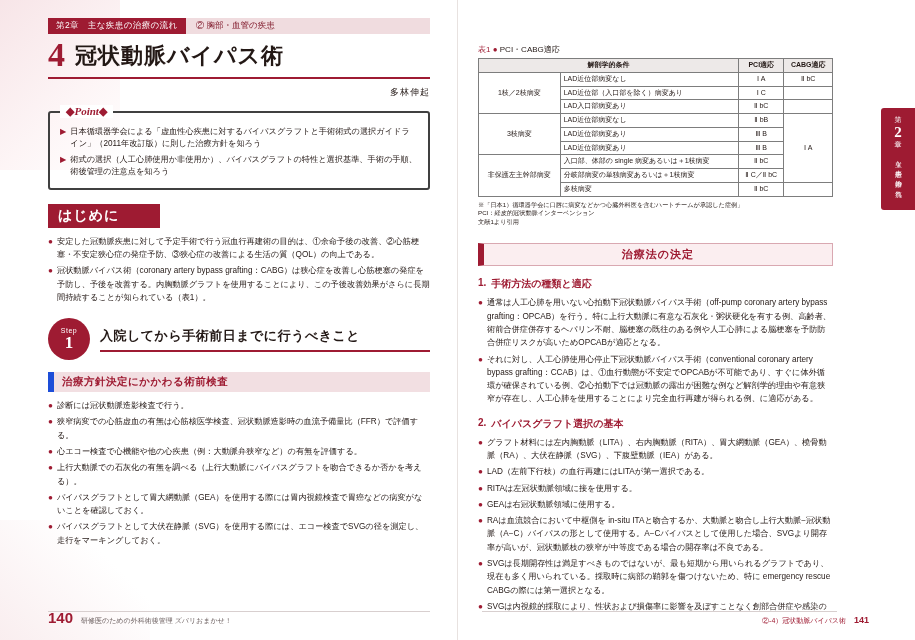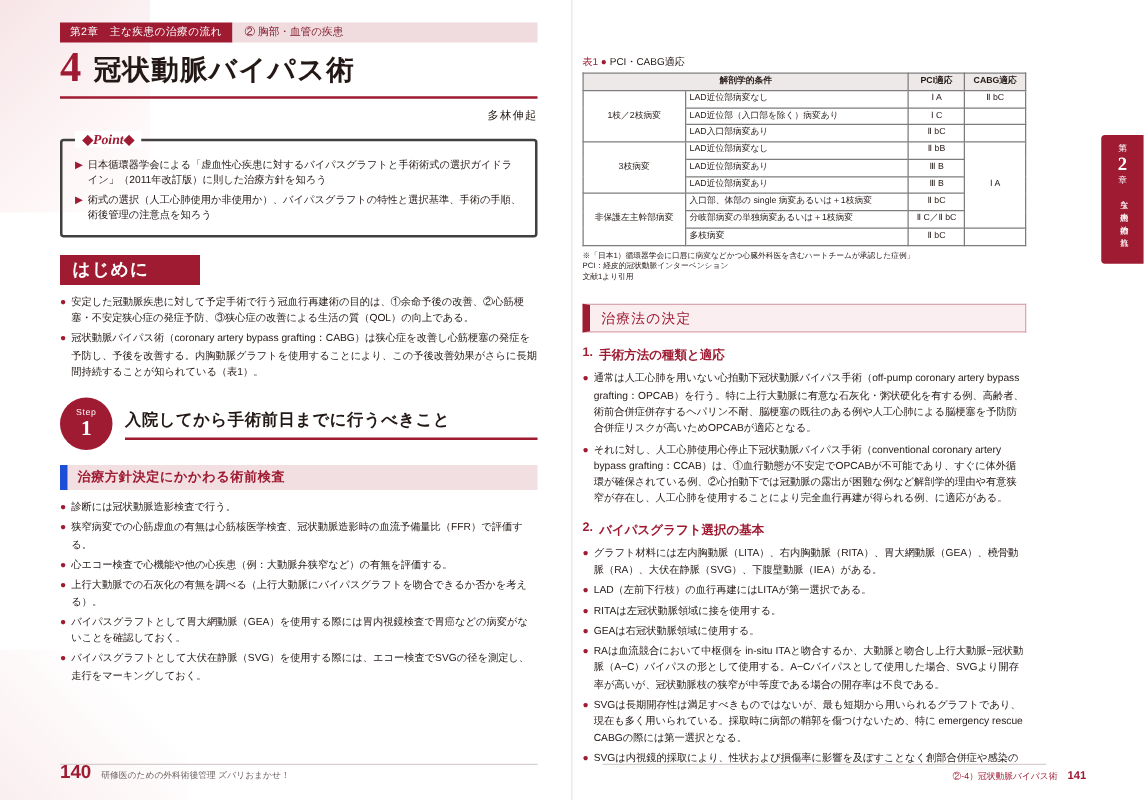--- a/index.html
+++ b/index.html
@@ -43,30 +43,30 @@
   
   .steprow{display:flex;align-items:center;margin-top:14px;}
   .stepcircle{width:42px;height:42px;border-radius:50%;background:#9e1b32;color:#fff;display:flex;flex-direction:column;align-items:center;justify-content:center;flex:0 0 auto;}
   .stepcircle .s1{font-size:7px;letter-spacing:.5px;line-height:1;}
   .stepcircle .s2{font-size:17px;font-weight:bold;line-height:1.05;font-family:"Liberation Serif",serif;}
   .steptext{margin-left:10px;flex:1;border-bottom:2px solid #9e1b32;padding-bottom:5px;font-size:13px;font-weight:bold;letter-spacing:.5px;}
 
   .subsec{margin-top:12px;background:#f2dfe2;border-left:6px solid #1d4ed8;padding:3px 8px;font-size:10.5px;font-weight:bold;color:#9e1b32;letter-spacing:.5px;}
 
   
-  .rp-inner{position:absolute;left:8px;top:44px;width:355px;}
+  .rp-inner{position:absolute;left:20px;top:44px;width:355px;}
   .tabletitle{font-size:8px;margin-bottom:3px;}
   .tabletitle .tmark{color:#9e1b32;}
   table.t1{border-collapse:collapse;width:355px;font-size:7px;}
   table.t1 th,table.t1 td{border:.7px solid #7d7d7d;padding:2px 3px;text-align:center;vertical-align:middle;line-height:1.25;}
   table.t1 th{background:#ede9e8;font-weight:bold;}
   table.t1 td.l{text-align:left;}
   .tnote{font-size:6.2px;line-height:1.45;margin-top:4px;color:#231815;}
 
-  .rsechead{margin-top:16px;background:#fbeef0;border:1px solid #d9a8b1;border-left:6px solid #9e1b32;color:#9e1b32;font-size:11px;font-weight:normal;padding:3px 9px;letter-spacing:1px;}
+  .rsechead{margin-top:16px;background:#fbeef0;border:1px solid #d9a8b1;border-left:6px solid #9e1b32;color:#9e1b32;font-size:11px;font-weight:bold;padding:3px 9px;letter-spacing:1px;text-align:center;}
   .numhead{margin-top:11px;font-size:10px;font-weight:bold;color:#9e1b32;display:flex;}
   .numhead .n{margin-right:5px;}
   .rbody{font-size:8.2px;line-height:1.62;margin-top:5px;}
   .rbody .bullet{display:flex;margin-bottom:3px;}
 
   
   .thumb{position:absolute;right:0;top:108px;width:26px;background:#9e1b32;color:#fff;padding:8px 4px 12px 4px;text-align:center;border-radius:3px 0 0 3px;}
   .thumb .t-ch{font-size:7px;line-height:1.15;}
   .thumb .t-num{font-size:15px;font-weight:bold;line-height:1.1;font-family:"Liberation Serif",serif;}
   .thumb .t-vert{writing-mode:vertical-rl;font-size:6.5px;margin-top:6px;letter-spacing:1px;display:inline-block;}

